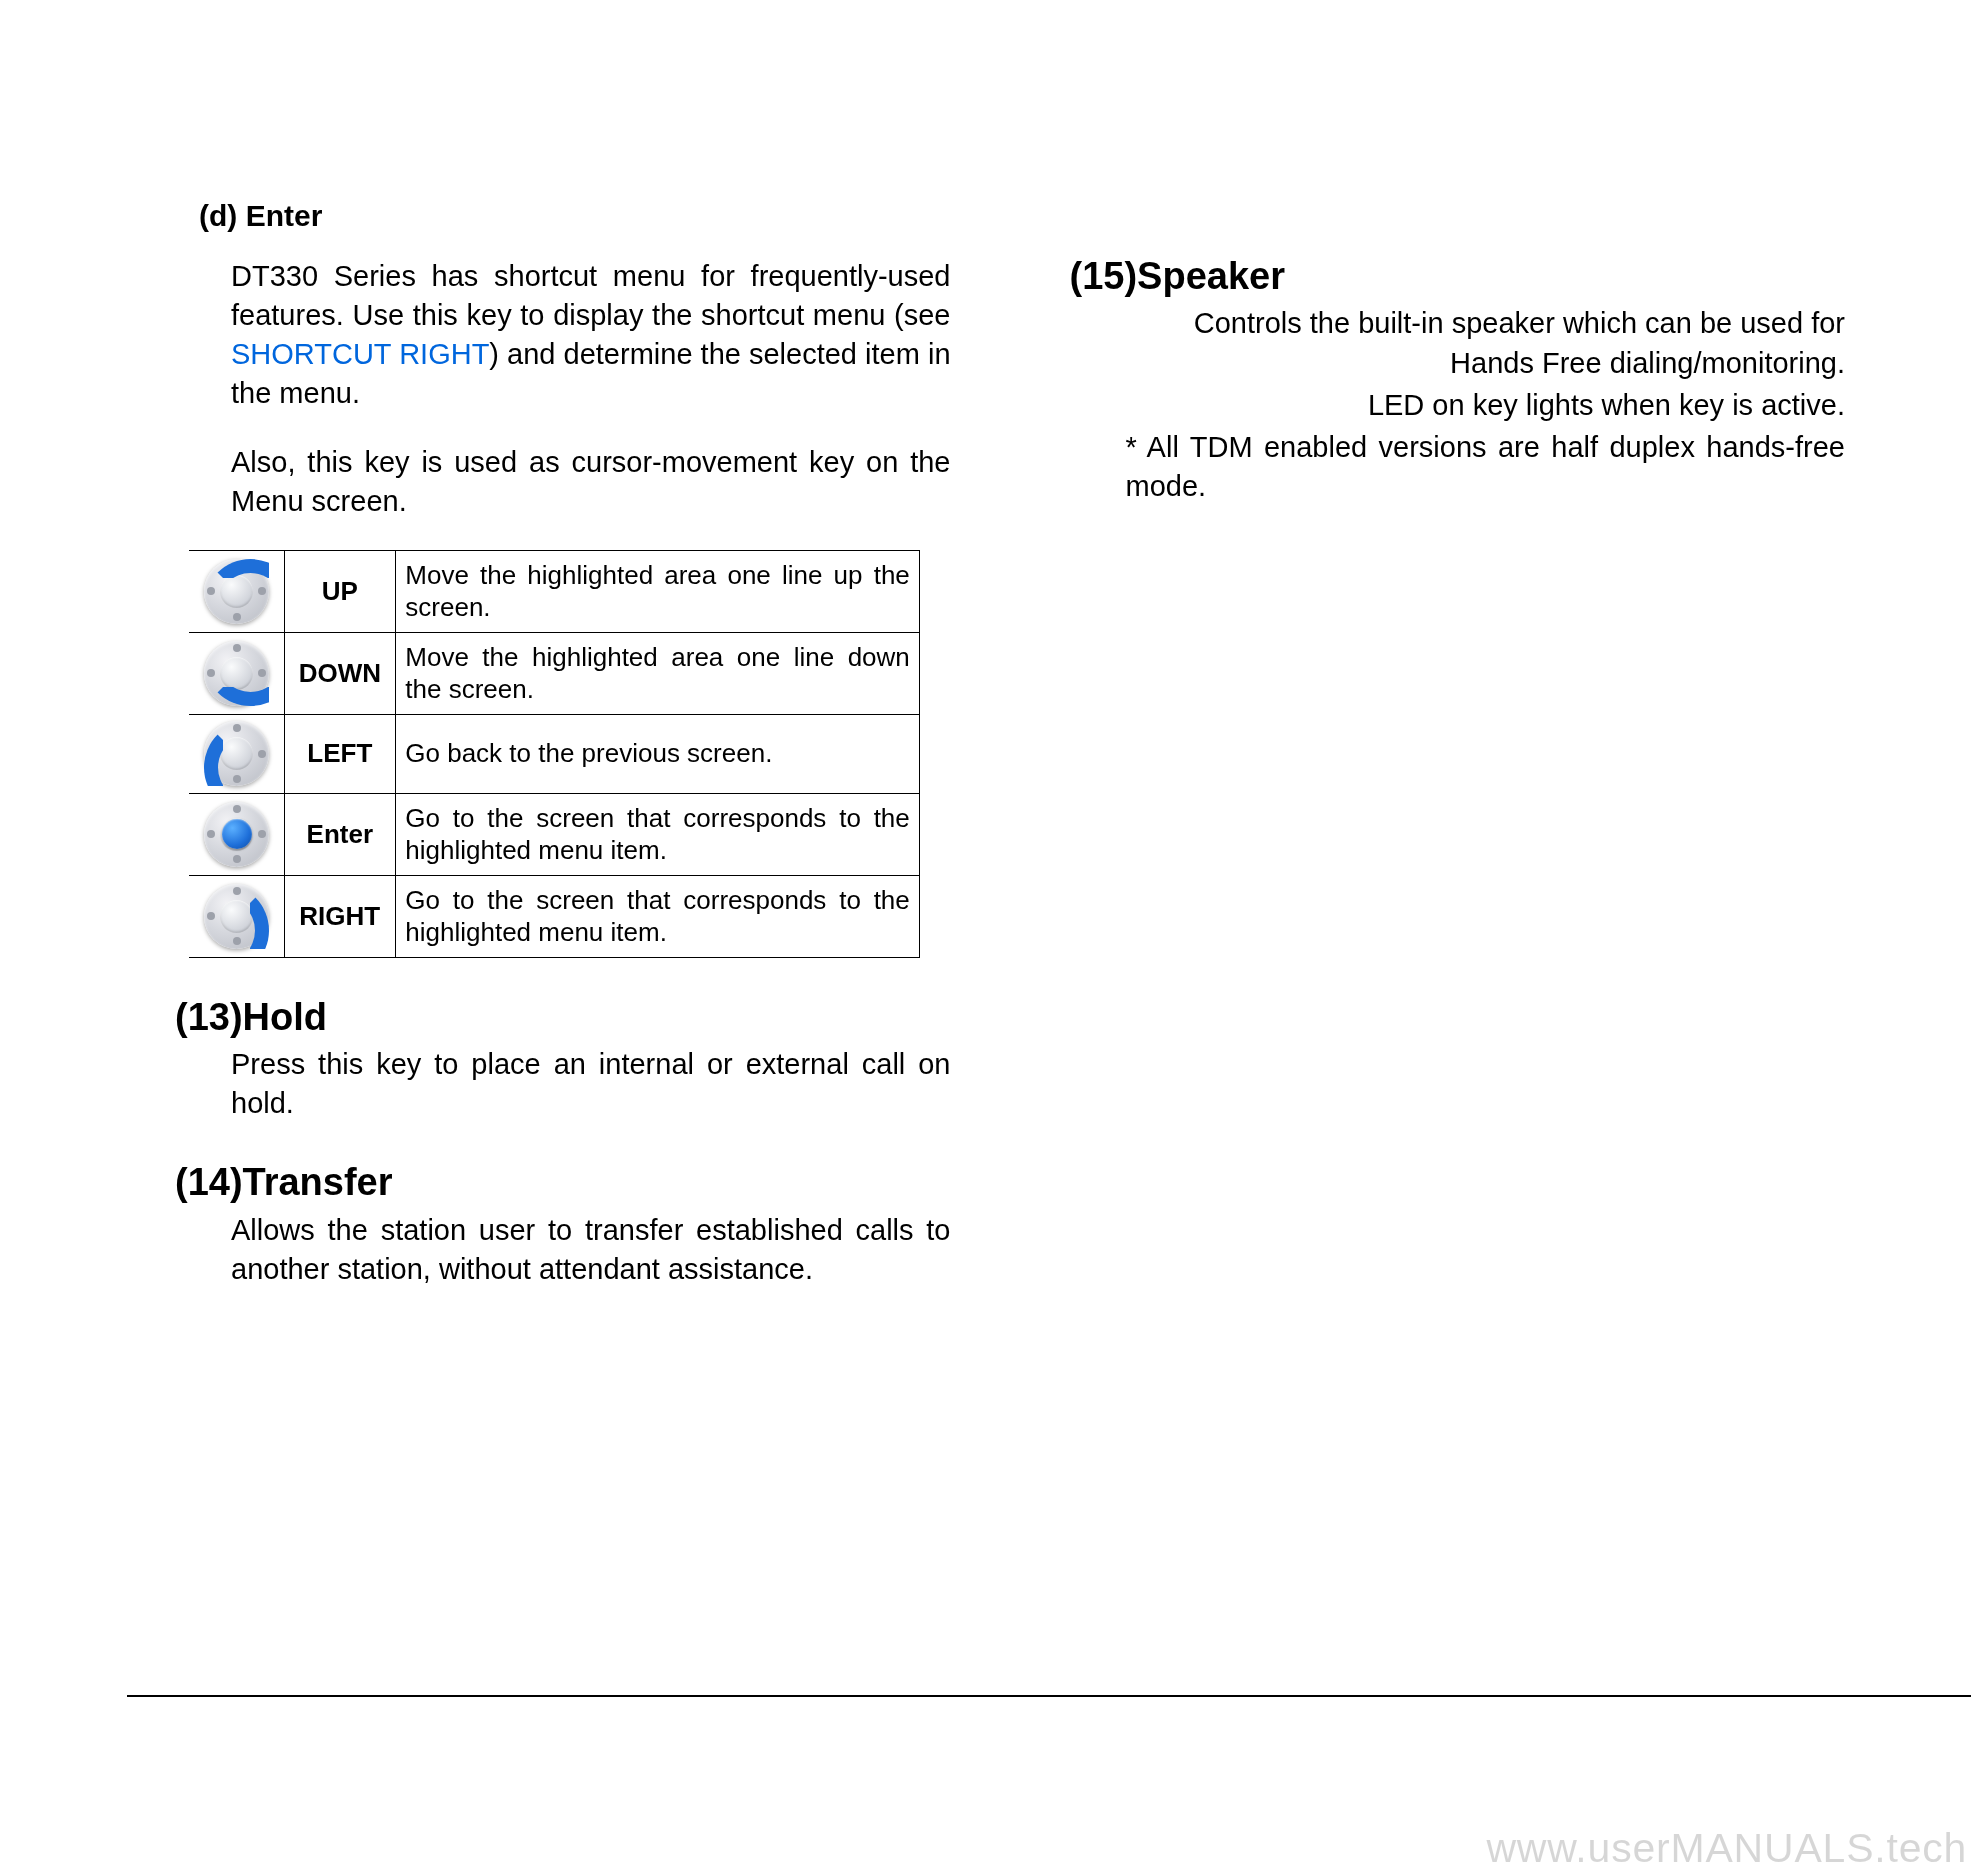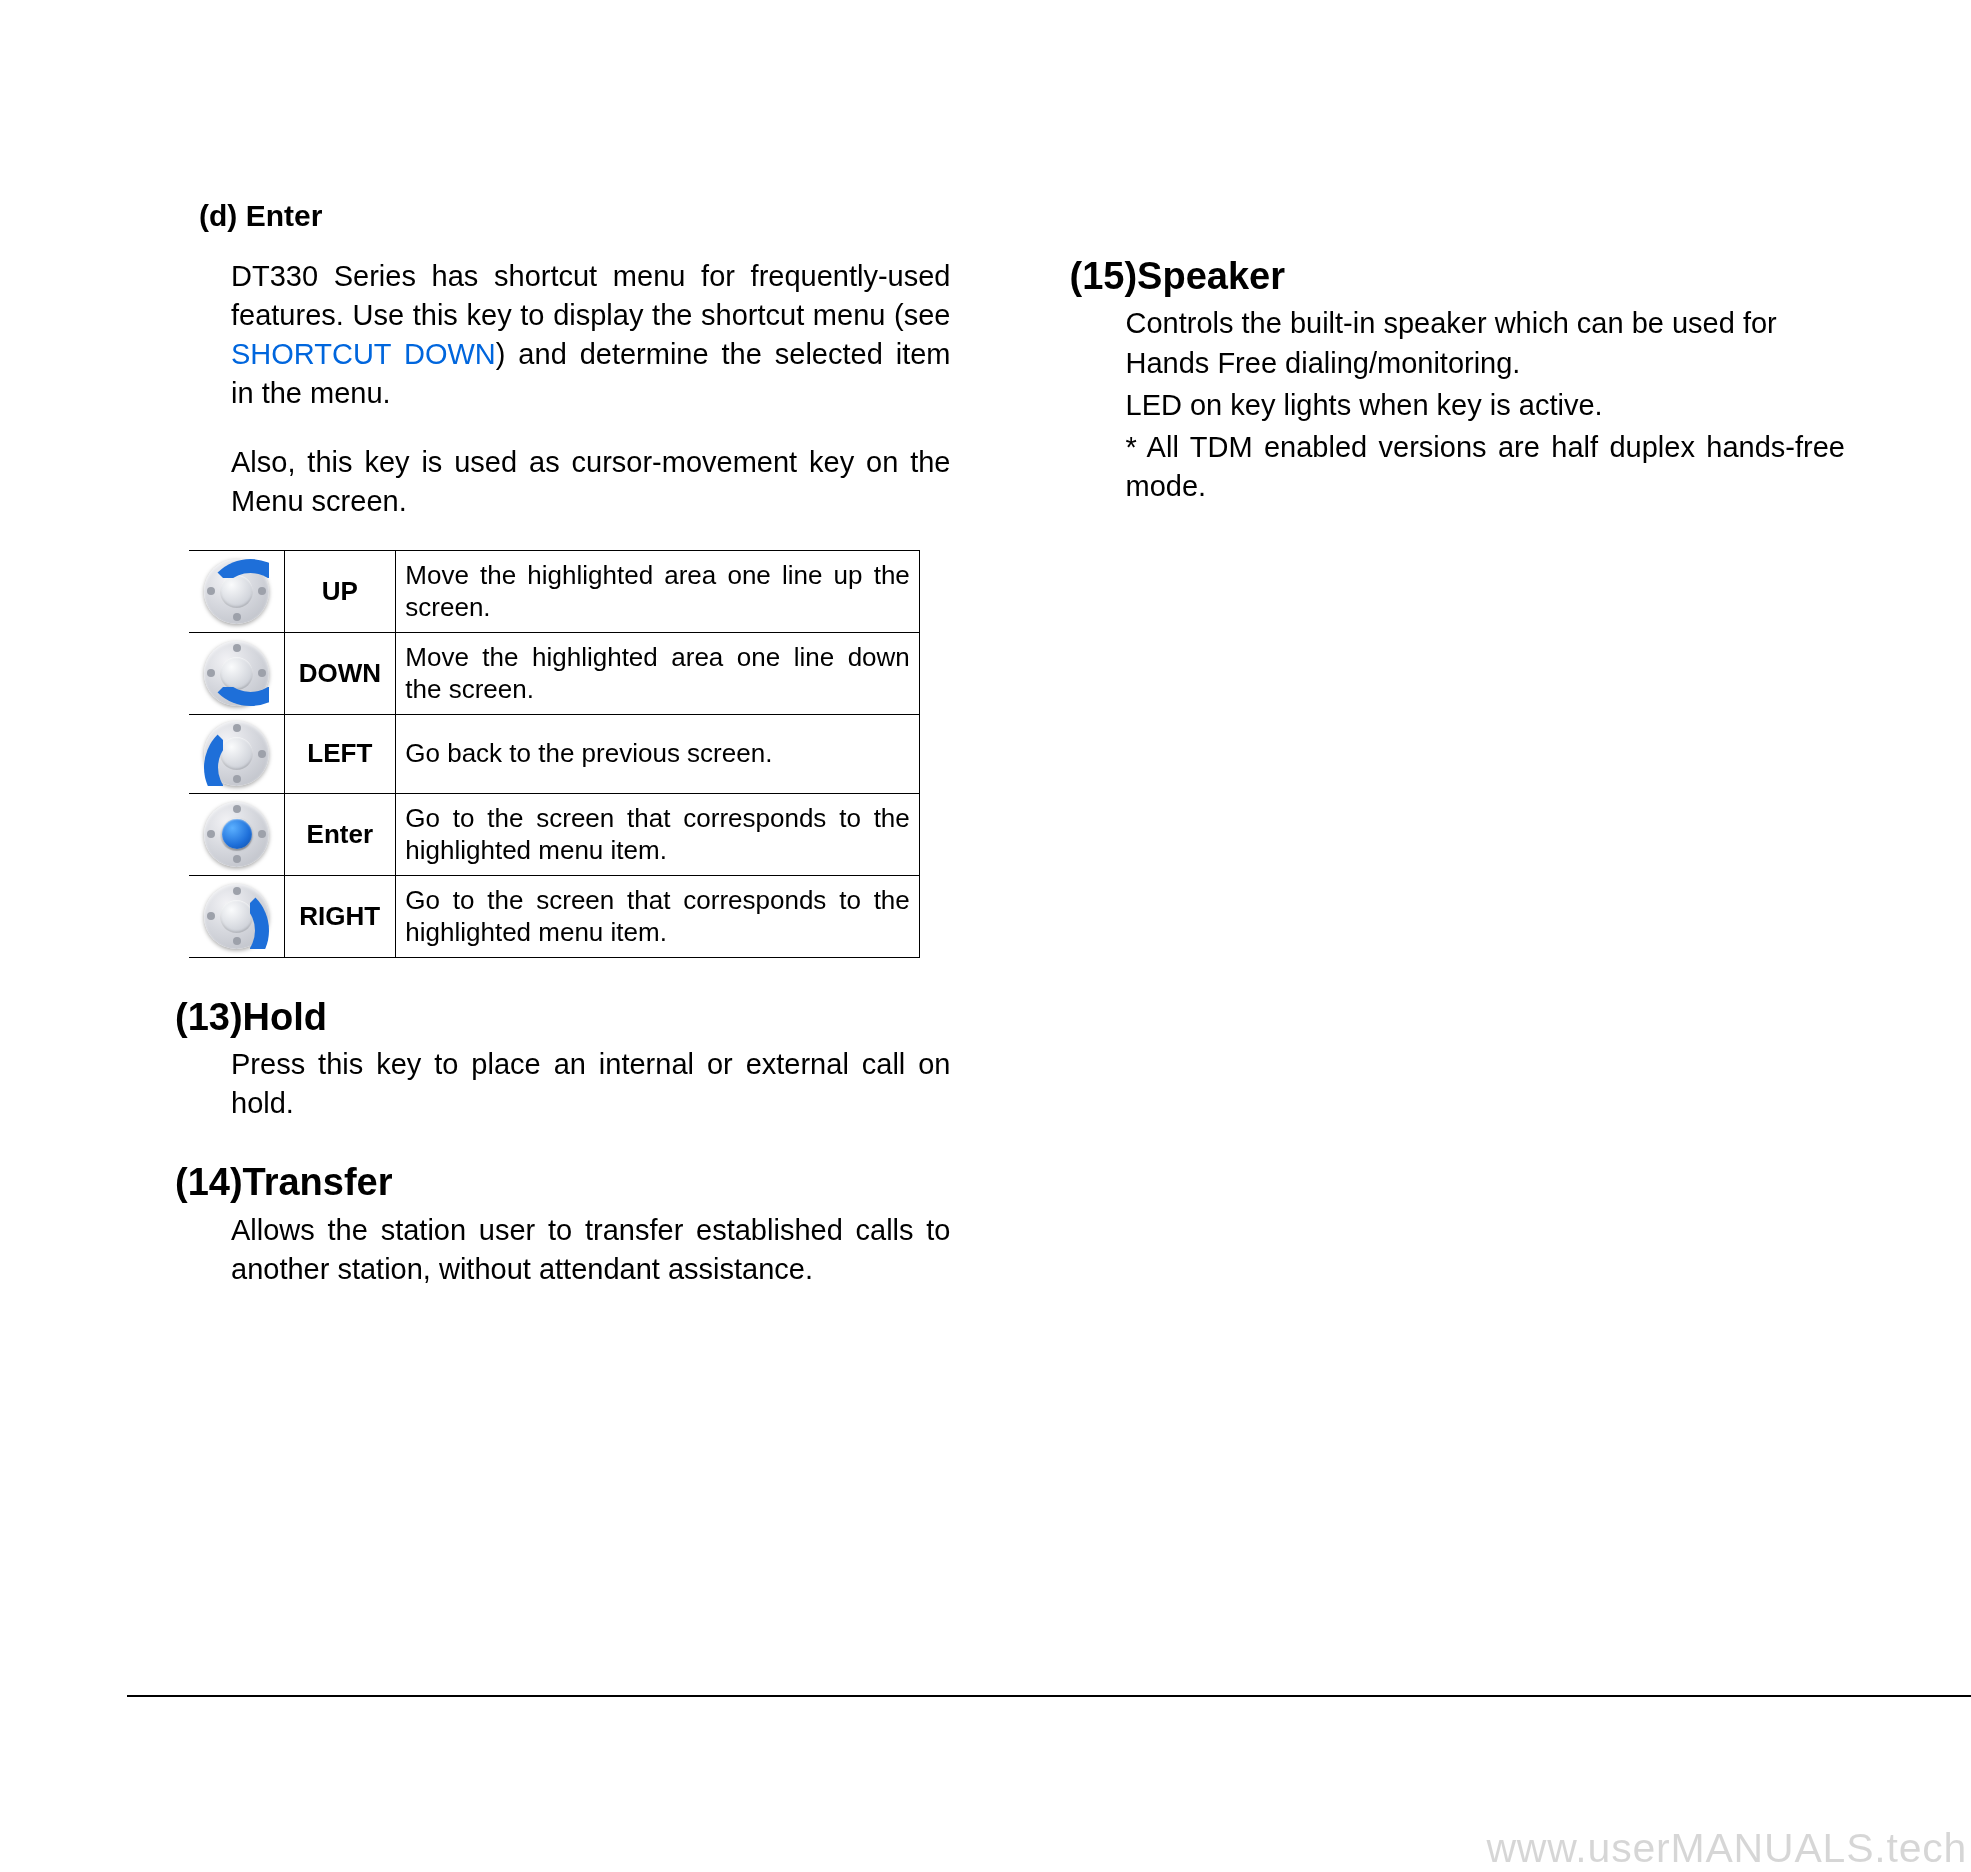--- a/index.html
+++ b/index.html
@@ -41,20 +41,21 @@
     line-height: 1.35;
     text-align: justify;
     margin-left: 56px;
     margin-bottom: 29px;
   }
   .para-col2 {
     font-size: 29px;
     line-height: 1.35;
     margin-left: 56px;
     margin-bottom: 3.2px;
+    text-align: right;
   }
   .para-col2.justify { text-align: justify; }
   .link {
     color: #0066dd;
   }
   table.cursor {
     border-collapse: collapse;
     width: 731px;
     margin-top: 8px;
     margin-left: 14.3px;
@@ -154,21 +155,21 @@
 <body>
 
 <div class="page">
   <div class="columns">
 
     <div class="col col-left">
 
       <div class="h-sub">(d) Enter</div>
 
       <p class="para">
-        <span>DT330 Series has shortcut menu for frequently-used features. Use this key to display the shortcut menu (see </span><span class="link">SHORTCUT DOWN</span><span>) and determine the selected item in the menu.</span>
+        <span>DT330 Series has shortcut menu for frequently-used features. Use this key to display the shortcut menu (see </span><span class="link">SHORTCUT RIGHT</span><span>) and determine the selected item in the menu.</span>
       </p>
 
       <p class="para">Also, this key is used as cursor-movement key on the Menu screen.</p>
 
       <table class="cursor">
         <tbody>
             <tr>
               <td class="icon-cell">
                 <div class="dpad">
                   <div class="ring"></div>

